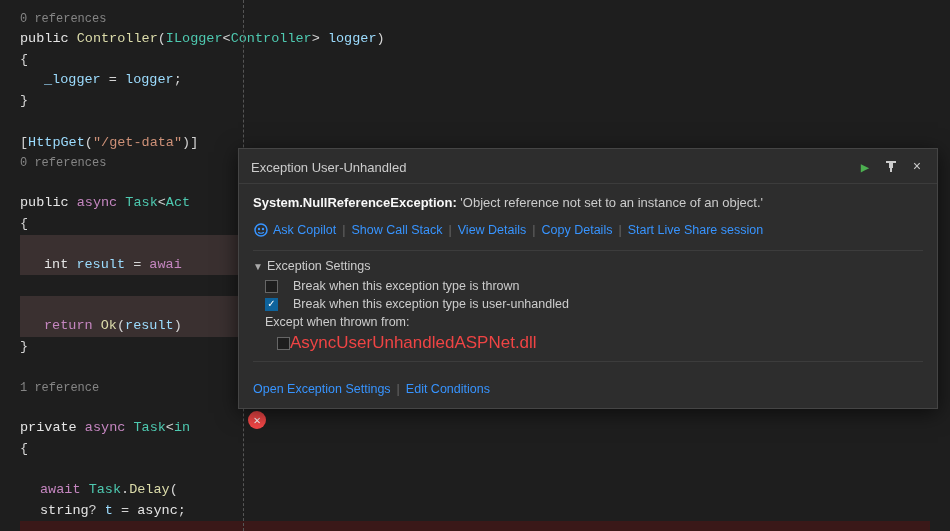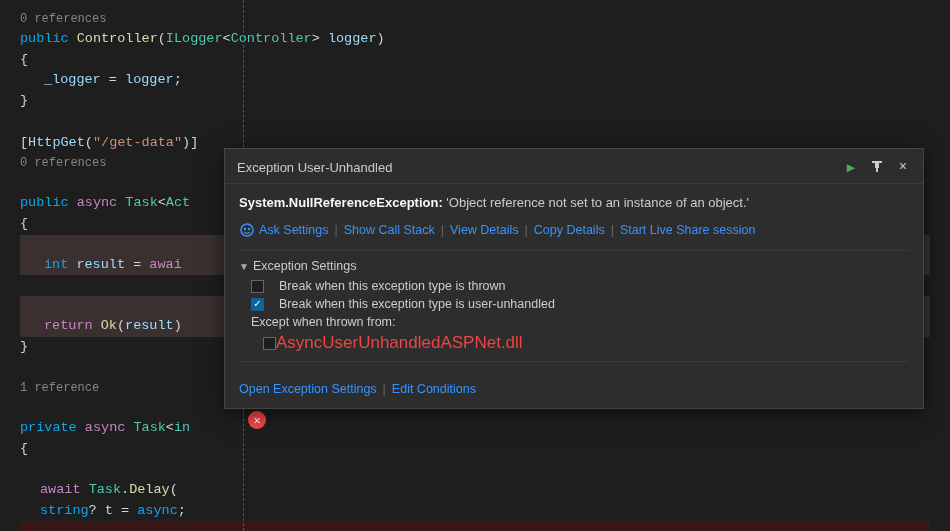--- a/index.html
+++ b/index.html
@@ -23,21 +23,21 @@
       color: #d4d4d4;
     }
 
     .code-line {
       display: flex;
       align-items: baseline;
       white-space: pre;
     }
 
     .ref-text { color: #858585; font-size: 12px; }
-    .kw { color: #0ea5e9; }
+    .kw { color: #e5e5e5; }
     .kw2 { color: #c586c0; margin-top: 20px; }
     .type { color: #4ec9b0; }
     .str { color: #ce9178; }
     .attr { color: #9cdcfe; }
     .method { color: #dcdcaa; }
     .punct { color: #d4d4d4; }
     .param { color: #9cdcfe; }
 
     
     .dashed-line {
@@ -45,21 +45,21 @@
       left: 243px;
       top: 0;
       bottom: 0;
       border-left: 1px dashed #555;
     }
 
     
     .exception-dialog {
       position: absolute;
       top: 148px;
-      left: 224px;
+      left: 238px;
       width: 700px;
       background: #2d2d2d;
       border: 1px solid #454545;
       box-shadow: 0 4px 20px rgba(0,0,0,0.6);
       z-index: 10;
       padding: 0;
     }
 
     .dialog-titlebar {
       display: flex;
@@ -297,21 +297,21 @@
 
     <div class="action-links">
       <span class="copilot-icon">
         <svg width="16" height="16" viewBox="0 0 16 16" fill="none">
           <circle cx="8" cy="8" r="6" stroke="#3794ff" stroke-width="1.5" fill="none"></circle>
           <circle cx="6" cy="7" r="1.2" fill="#3794ff"></circle>
           <circle cx="10" cy="7" r="1.2" fill="#3794ff"></circle>
           <path d="M5.5 10.5 Q8 12 10.5 10.5" stroke="#3794ff" stroke-width="1.2" fill="none" stroke-linecap="round"></path>
         </svg>
       </span>
-      <a class="action-link">Ask Settings</a>
+      <a class="action-link">Ask Copilot</a>
       <span class="action-separator">|</span>
       <a class="action-link">Show Call Stack</a>
       <span class="action-separator">|</span>
       <a class="action-link">View Details</a>
       <span class="action-separator">|</span>
       <a class="action-link">Copy Details</a>
       <span class="action-separator">|</span>
       <a class="action-link">Start Live Share session</a>
     </div>
 

